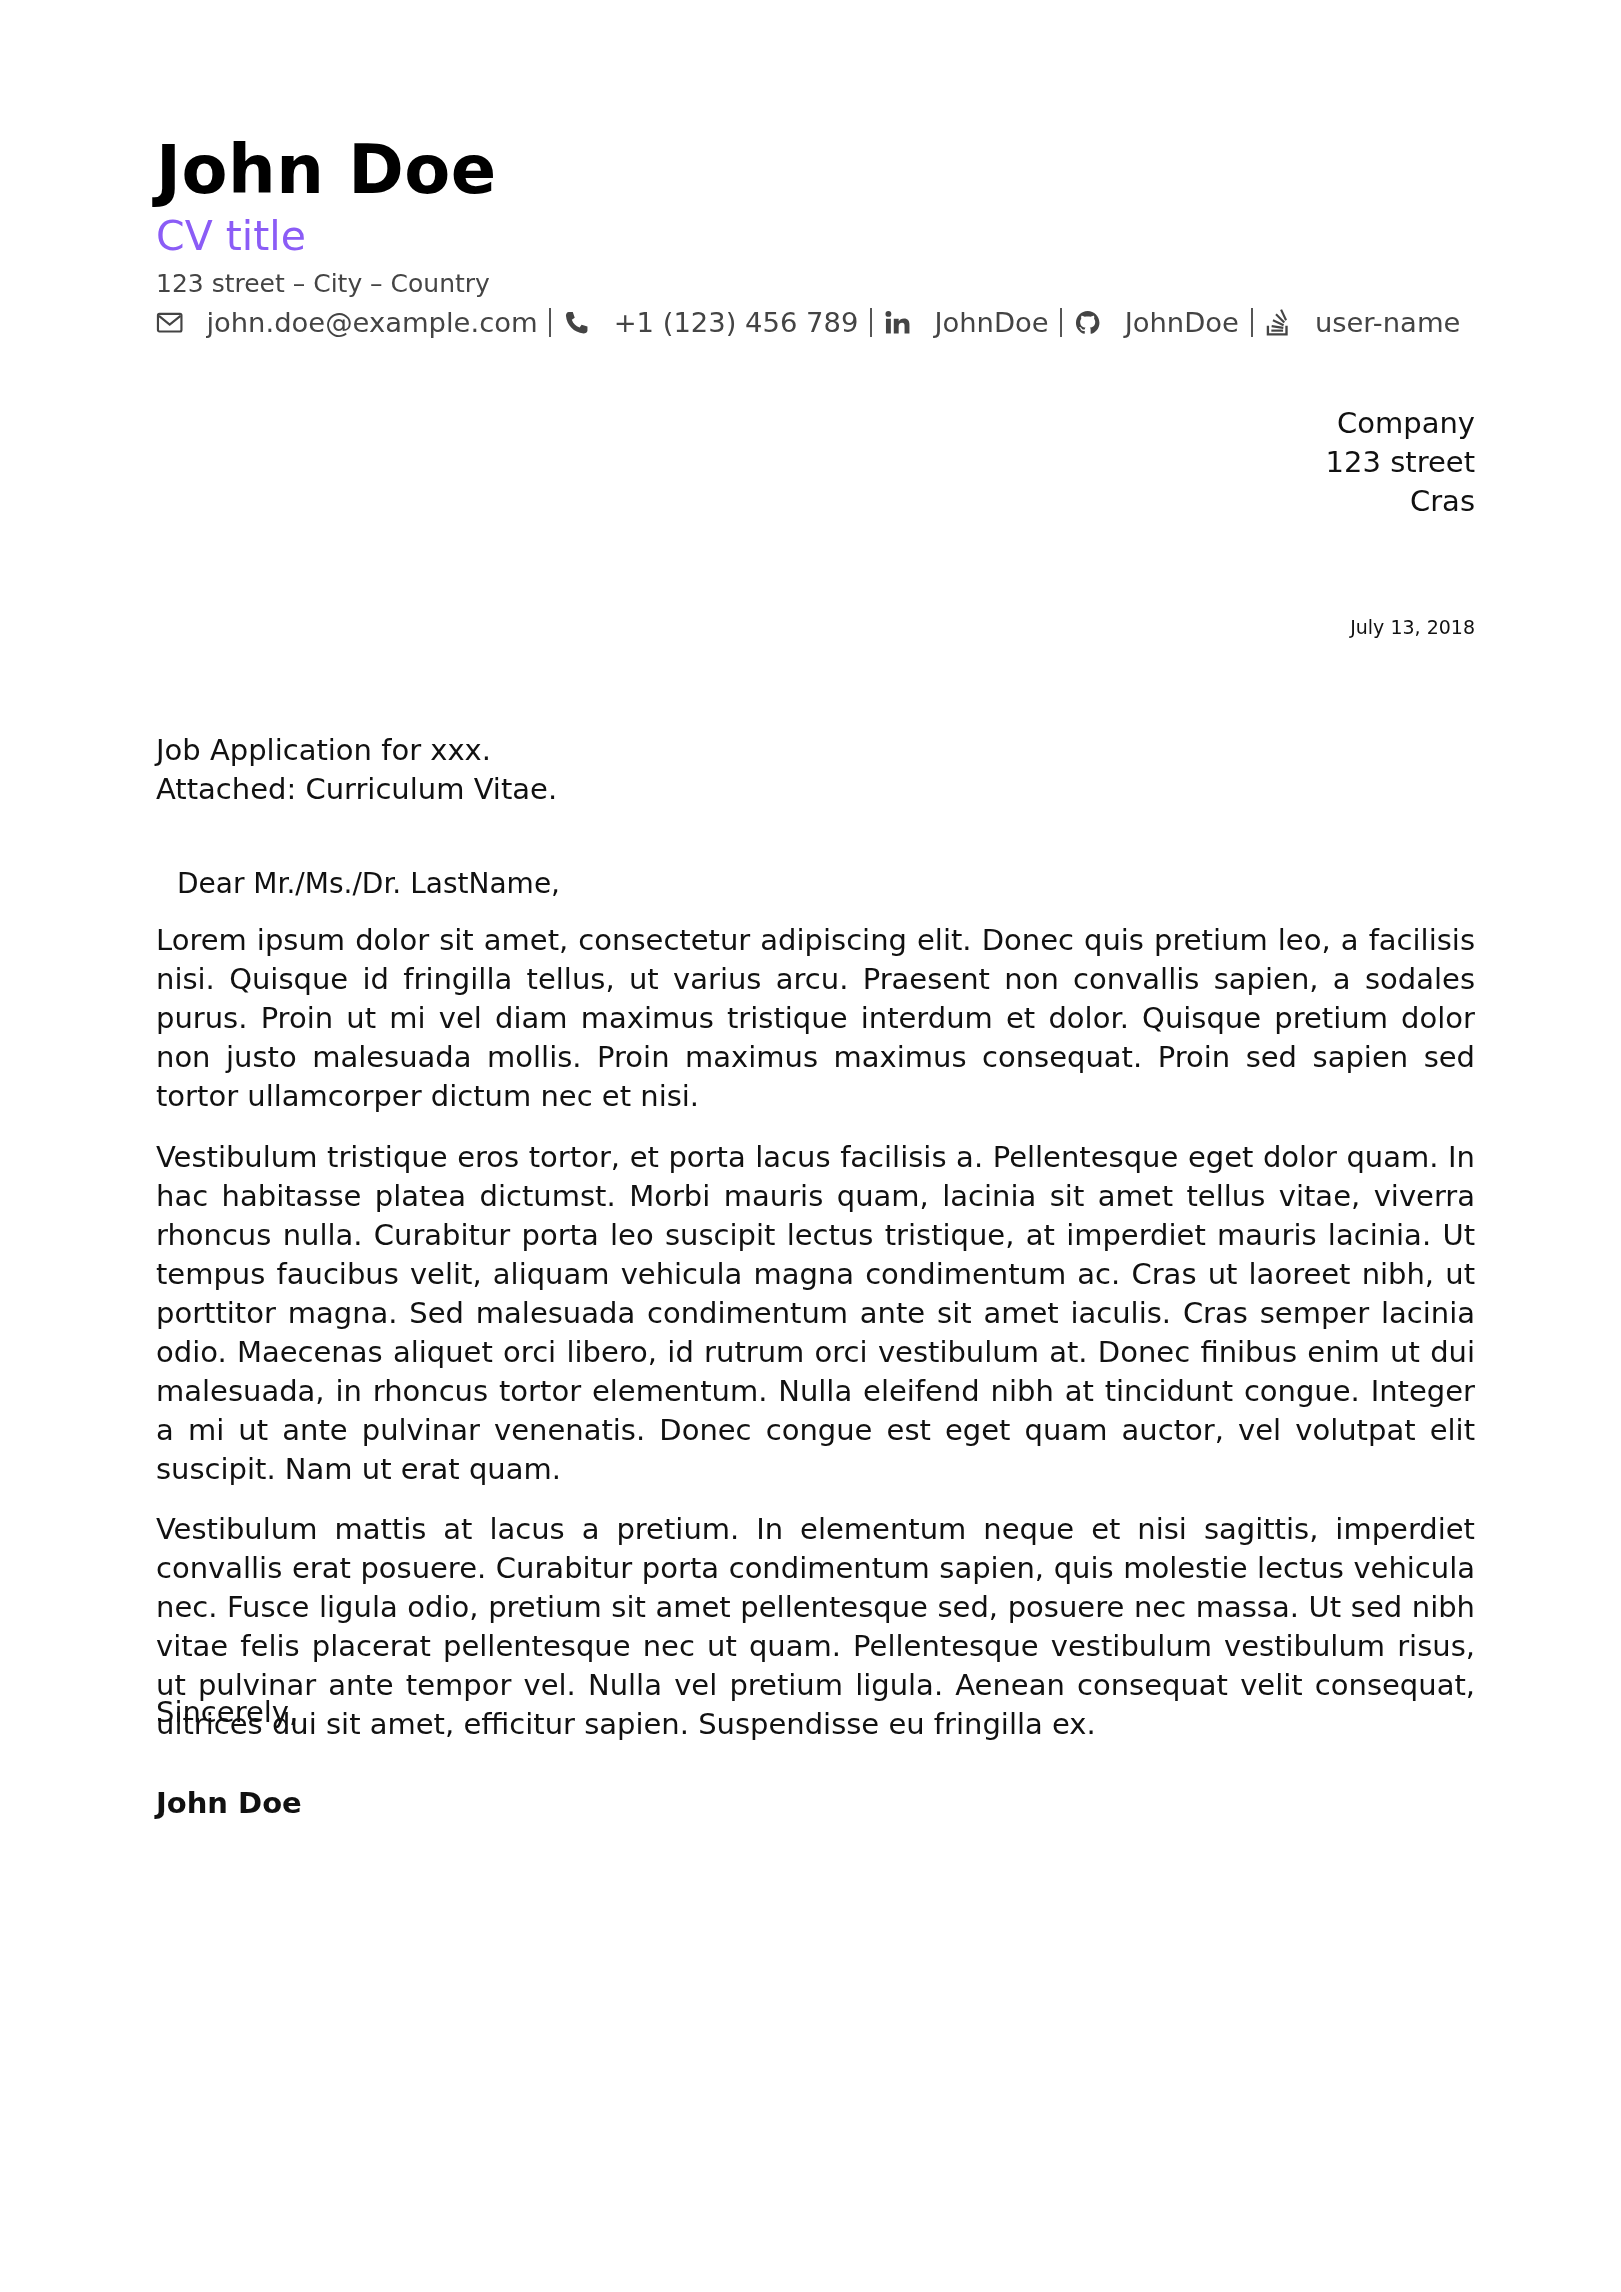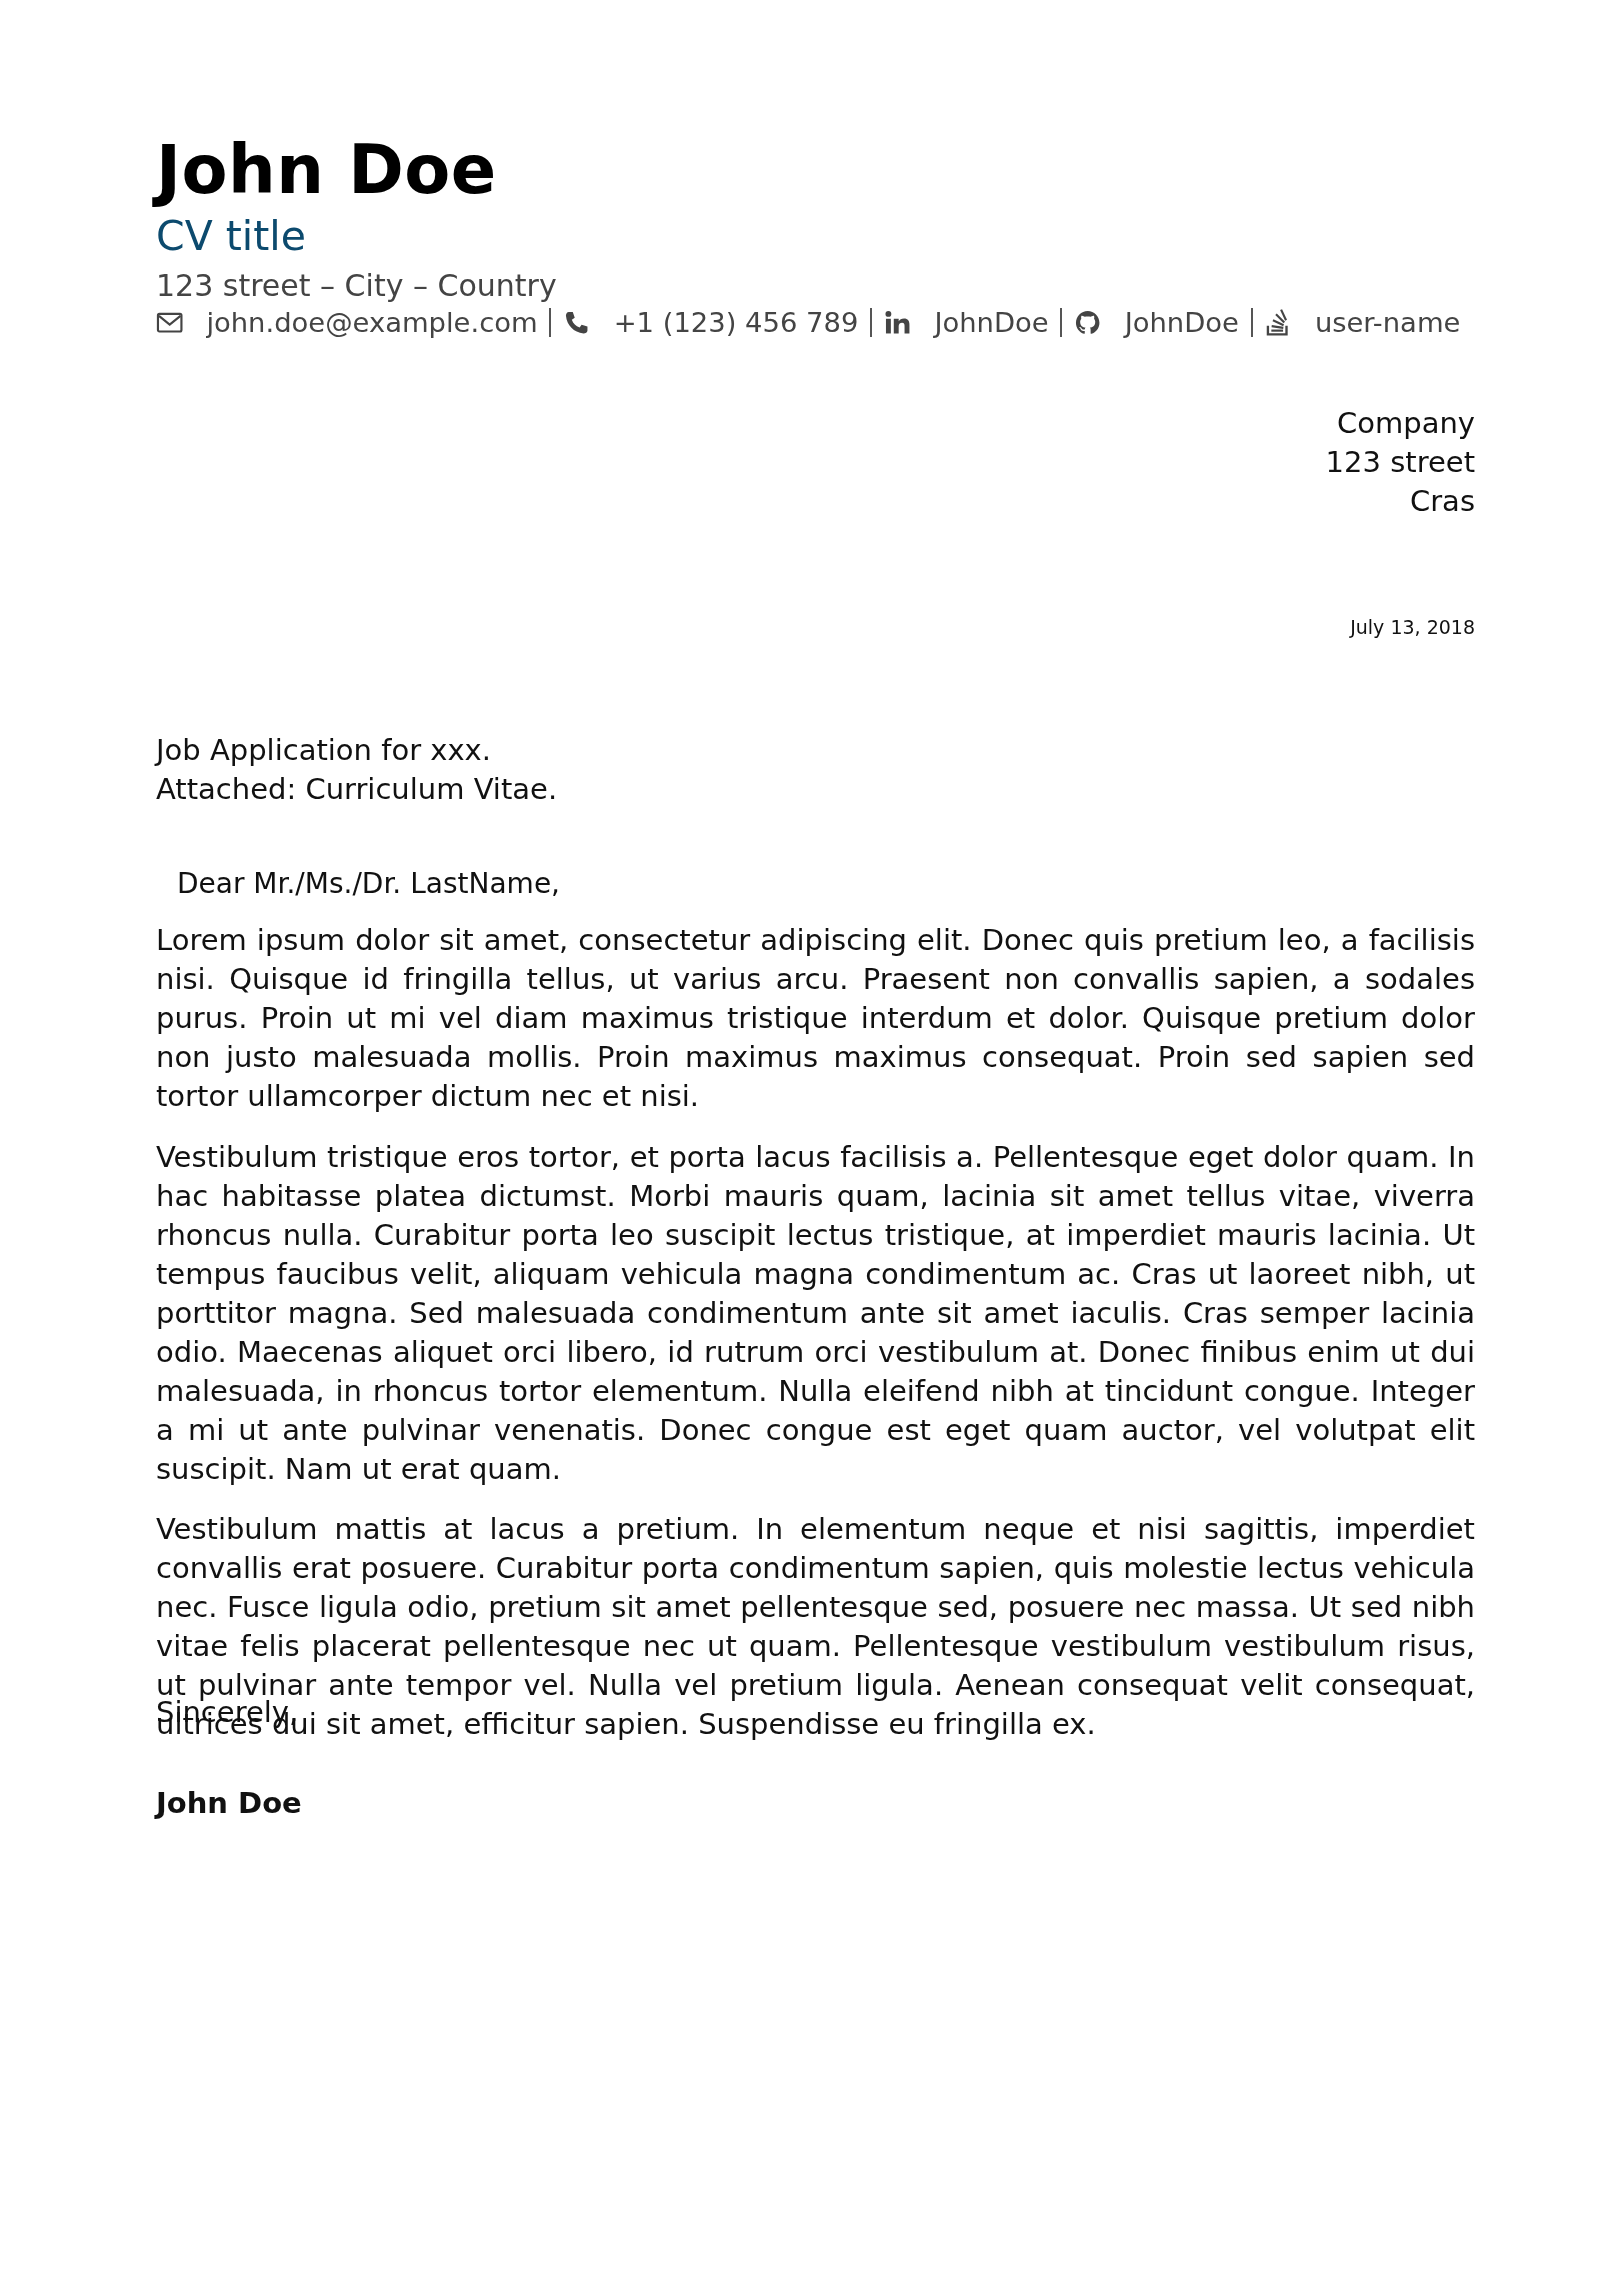--- a/index.html
+++ b/index.html
@@ -1,21 +1,21 @@
 <!DOCTYPE html>
 <html><head>
 <meta charset="utf-8">
 <style>
   html, body { margin: 0; padding: 0; background: #ffffff; }
   body { width: 1621px; height: 2293px; position: relative; overflow: hidden;
          font-family: "DejaVu Sans", "Liberation Sans", sans-serif; color: #111; }
   .page { position: absolute; left: 156px; top: 0; width: 1319px; }
   .name { position: absolute; top: 137px; left: 0; font-size: 67px; font-weight: bold; color: #000; letter-spacing: 0.5px; line-height: 1; }
-  .cvtitle { position: absolute; top: 216px; left: 0; font-size: 41px; color: #0c4a6e; line-height: 1; }
-  .address { position: absolute; top: 271px; left: 0; font-size: 30px; color: #444; line-height: 1; }
+  .cvtitle { position: absolute; top: 216px; left: 0; font-size: 41px; color: #8b5cf6; line-height: 1; }
+  .address { position: absolute; top: 271px; left: 0; font-size: 25px; color: #444; line-height: 1; }
   .contacts { position: absolute; top: 308px; left: 0; font-size: 27.4px; color: #444; line-height: 1; white-space: nowrap; display: flex; align-items: center; }
   .contacts .item { display: inline-flex; align-items: center; gap: 23px; }
   .contacts .sep { display: inline-block; width: 2px; height: 29px; background: #555; margin: 0 11.8px; }
   .contacts svg { width: 27.4px; height: 27.4px; display: block; }
   .recipient { position: absolute; top: 404px; right: 0; text-align: right; font-size: 29px; line-height: 39px; margin-left: 24px; }
   .date { position: absolute; top: 608px; right: 0; text-align: right; font-size: 19px; line-height: 39px; }
   .subject { position: absolute; top: 731px; left: 0; font-size: 29px; line-height: 39px; }
   .salutation { position: absolute; top: 864px; left: 0; font-size: 28px; line-height: 39px; margin-left: 21px; }
   .body { position: absolute; top: 921px; left: 0; width: 1319px; font-size: 29px; line-height: 39px; }
   .body p { margin: 0 0 21.6px 0; text-align: justify; text-align-last: left; }

